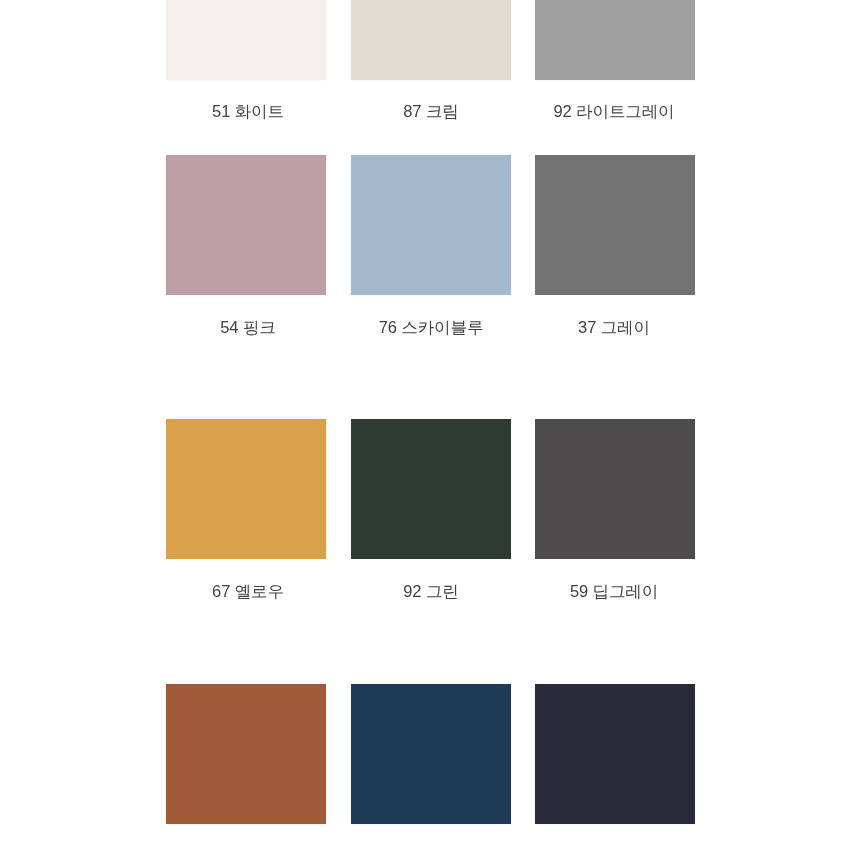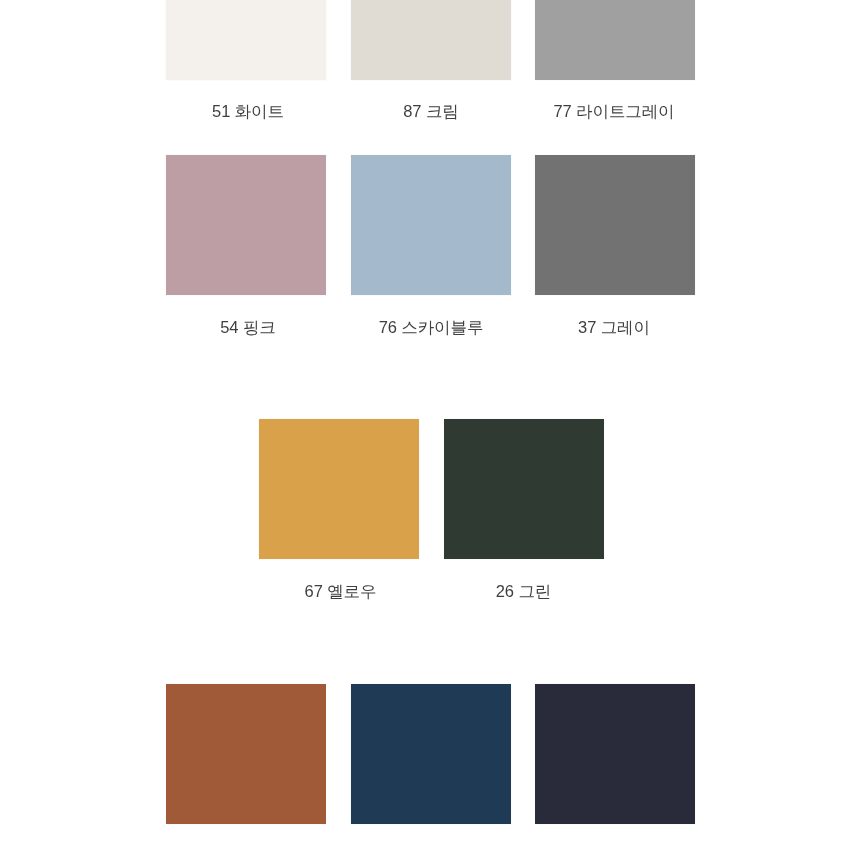--- a/index.html
+++ b/index.html
@@ -82,21 +82,21 @@
       <div class="swatch-cell col-1">
         <div class="swatch-chip" style="background: rgb(244, 241, 236);"></div>
         <div class="swatch-label" style="color: rgb(63, 63, 63);">51 화이트</div>
       </div>
       <div class="swatch-cell col-2">
         <div class="swatch-chip" style="background: rgb(224, 220, 212);"></div>
         <div class="swatch-label" style="color: rgb(63, 63, 63);">87 크림</div>
       </div>
       <div class="swatch-cell col-3">
         <div class="swatch-chip" style="background: rgb(160, 160, 160);"></div>
-        <div class="swatch-label" style="color: rgb(63, 63, 63);">77 라이트그레이</div>
+        <div class="swatch-label" style="color: rgb(63, 63, 63);">92 라이트그레이</div>
       </div>
     </div>
 
     <div class="swatch-row row-2">
       <div class="swatch-cell col-1">
         <div class="swatch-chip" style="background: rgb(189, 158, 165);"></div>
         <div class="swatch-label" style="color: rgb(63, 63, 63);">54 핑크</div>
       </div>
       <div class="swatch-cell col-2">
         <div class="swatch-chip" style="background: rgb(164, 185, 204);"></div>
@@ -108,21 +108,25 @@
       </div>
     </div>
 
     <div class="swatch-row row-3">
       <div class="swatch-cell col-1">
         <div class="swatch-chip" style="background: rgb(216, 161, 74);"></div>
         <div class="swatch-label" style="color: rgb(63, 63, 63);">67 옐로우</div>
       </div>
       <div class="swatch-cell col-2">
         <div class="swatch-chip" style="background: rgb(47, 58, 50);"></div>
-        <div class="swatch-label" style="color: rgb(63, 63, 63);">26 그린</div>
+        <div class="swatch-label" style="color: rgb(63, 63, 63);">92 그린</div>
+      </div>
+      <div class="swatch-cell col-3">
+        <div class="swatch-chip" style="background: rgb(78, 75, 77);"></div>
+        <div class="swatch-label" style="color: rgb(63, 63, 63);">59 딥그레이</div>
       </div>
     </div>
 
     <div class="swatch-row row-4">
       <div class="swatch-cell col-1">
         <div class="swatch-chip" style="background: rgb(160, 90, 56);"></div>
 
       </div>
       <div class="swatch-cell col-2">
         <div class="swatch-chip" style="background: rgb(30, 58, 85);"></div>

